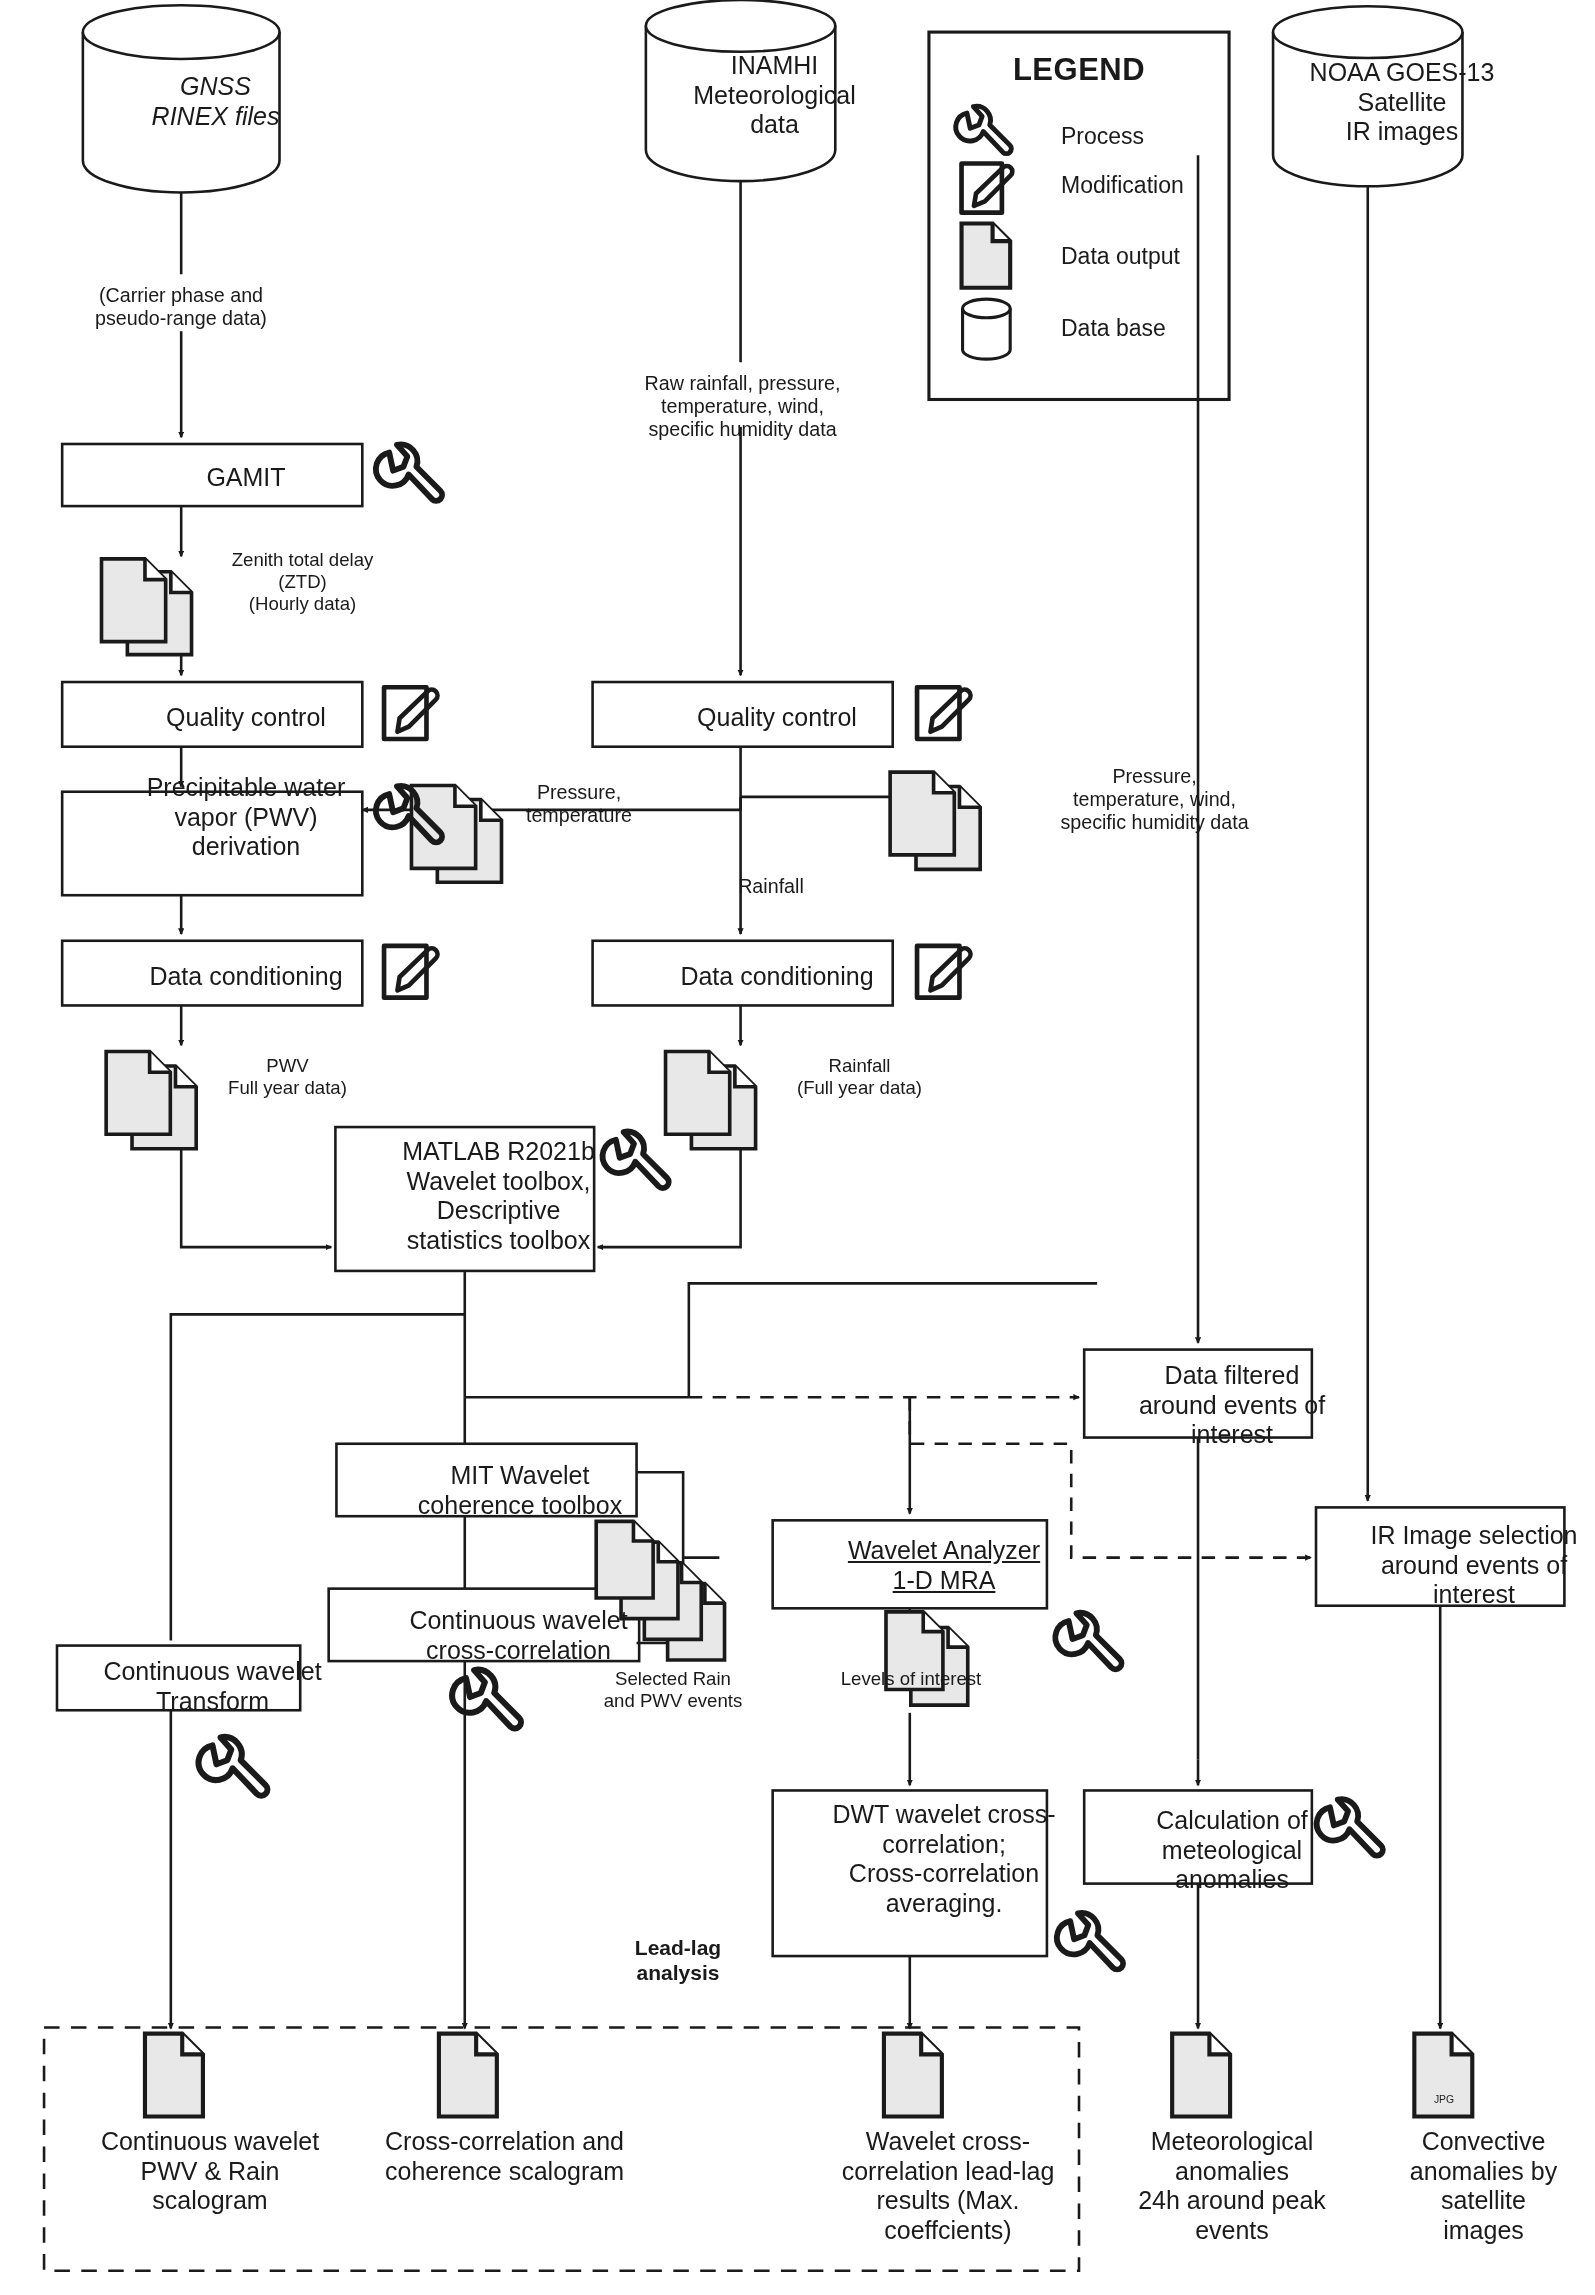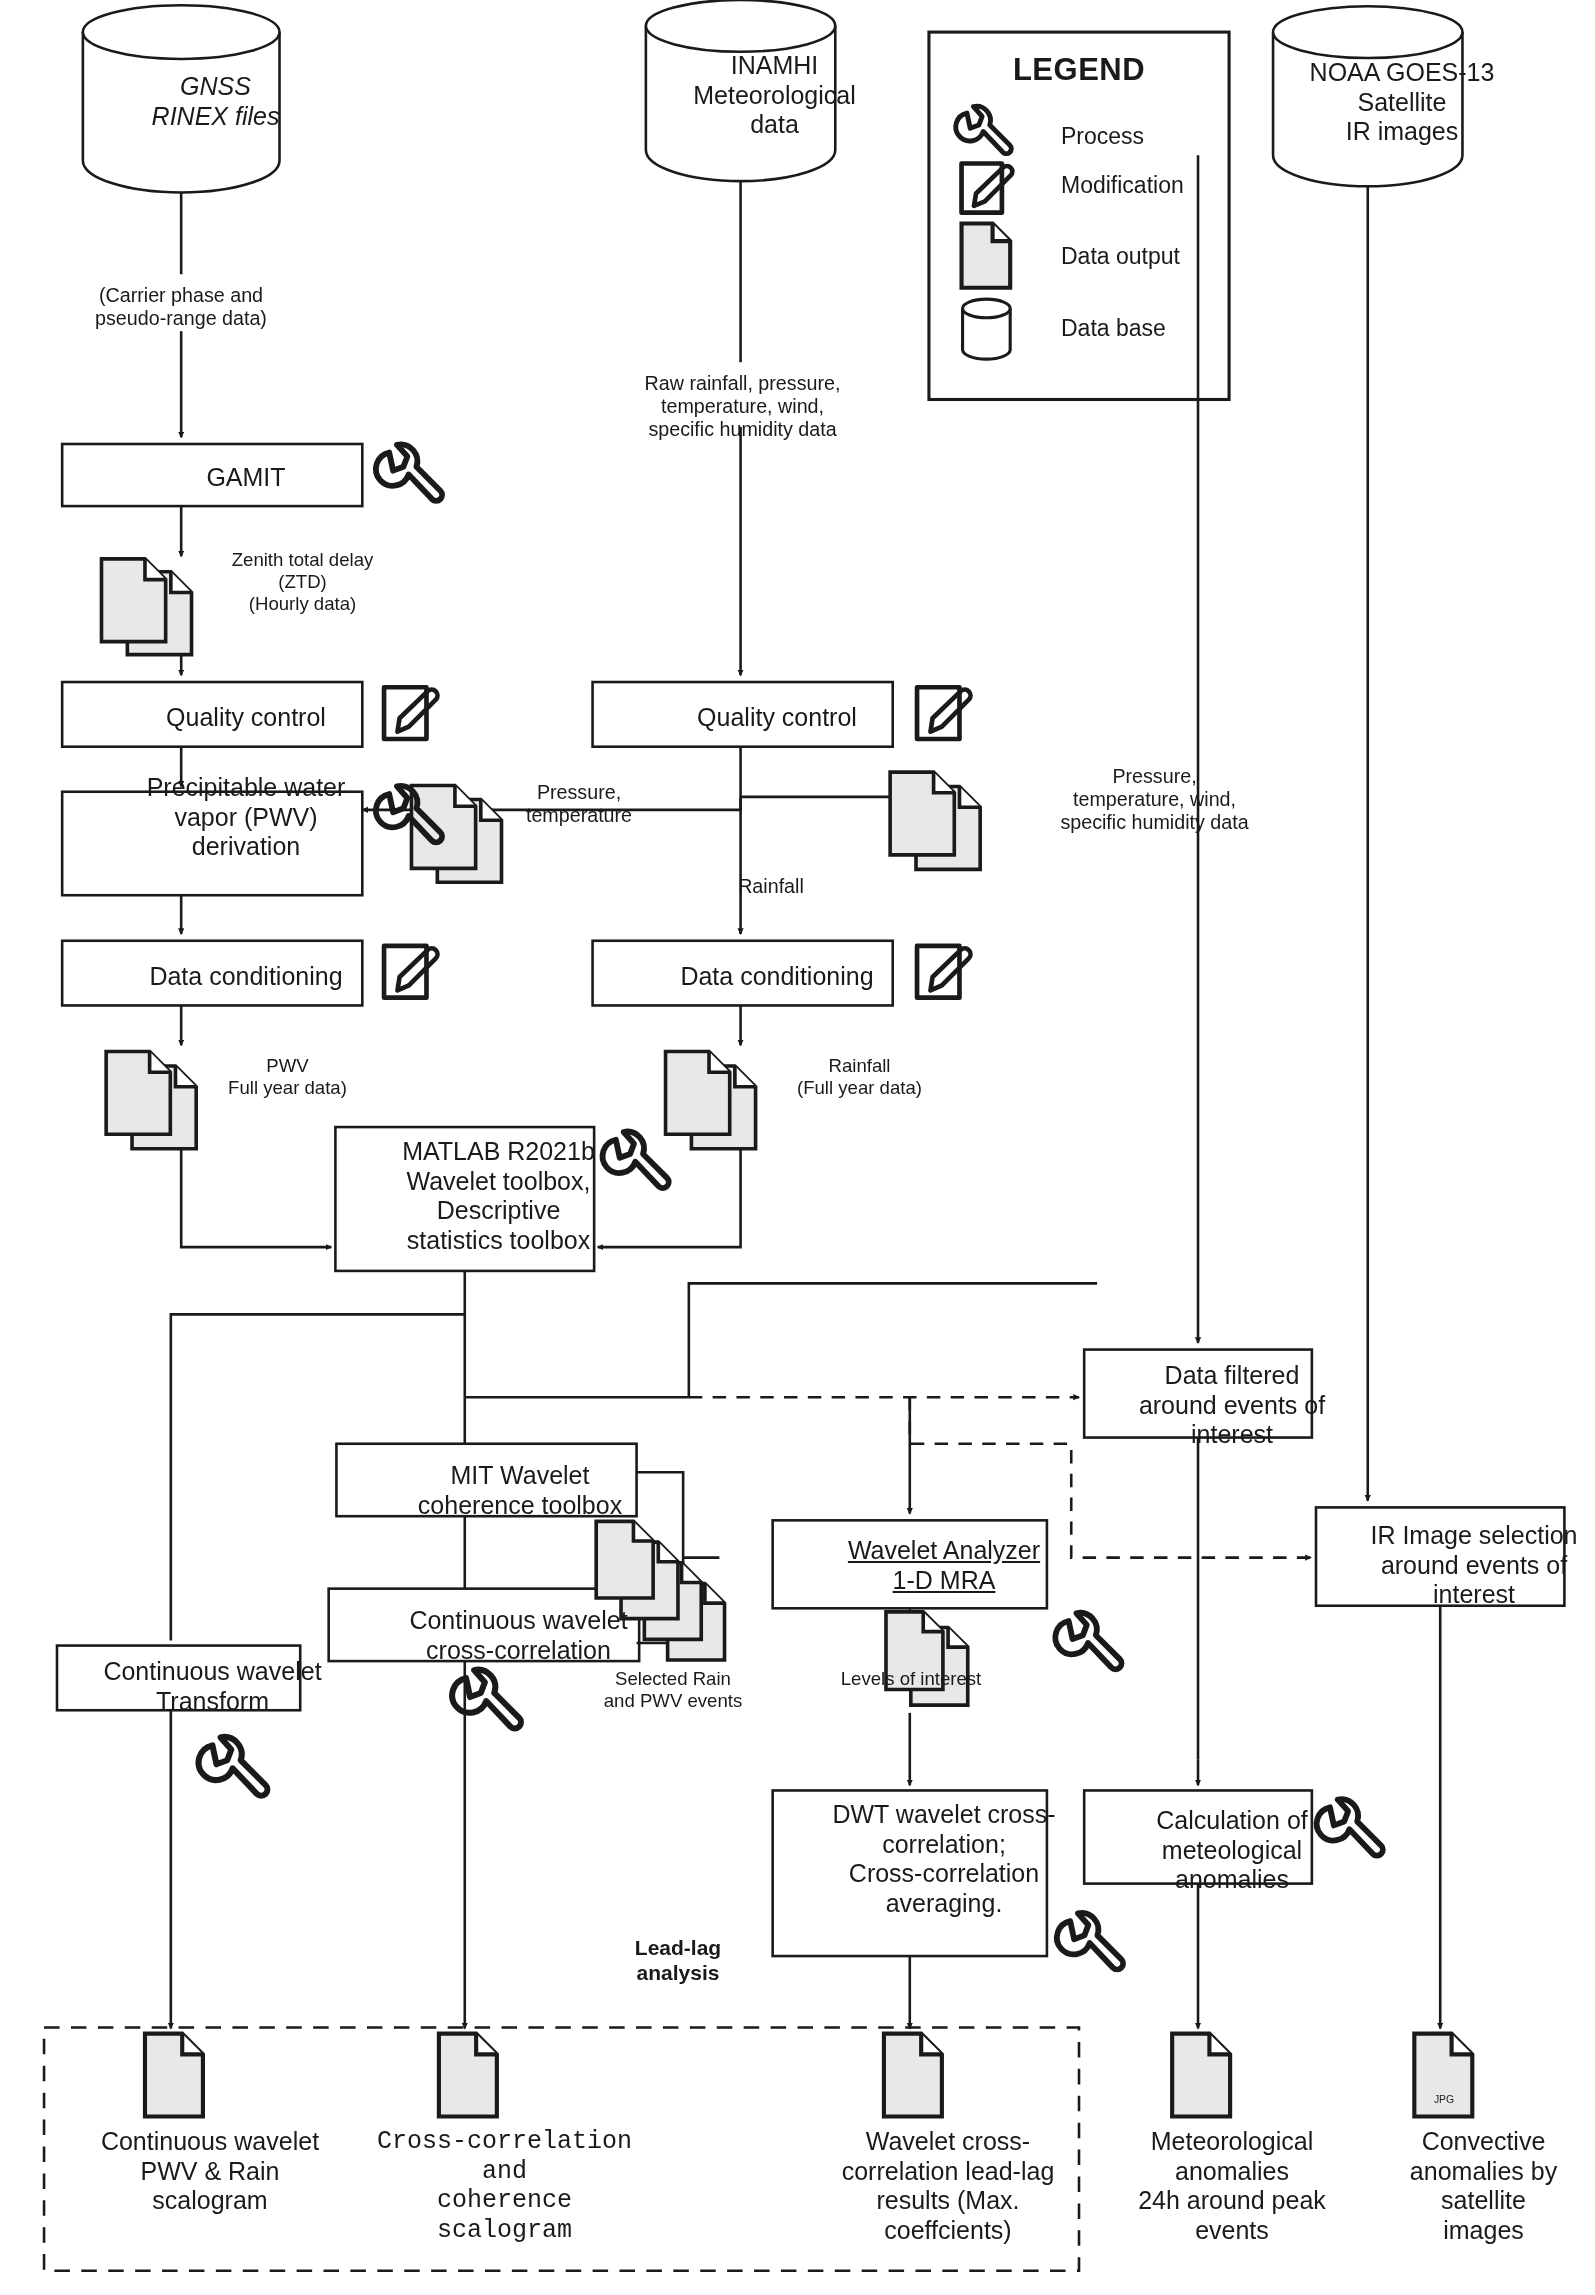--- a/index.html
+++ b/index.html
@@ -369,21 +369,21 @@
   <div class="lbl node-text" style="left:1316px;top:1521px;width:248px;">IR Image selection
 around events of
 interest</div>
   <div class="lbl node-text" style="left:1084px;top:1806px;width:228px;">Calculation of
 meteological
 anomalies</div>
 
   <div class="lbl node-text" style="left:62px;top:2127px;width:228px;">Continuous wavelet
 PWV &amp; Rain
 scalogram</div>
-  <div class="lbl node-text" style="left:336px;top:2127px;width:269px;font-family:Liberation Mono, monospace;">Cross-correlation and
+  <div class="lbl node-text" style="left:336px;top:2127px;width:269px;">Cross-correlation and
 coherence scalogram</div>
   <div class="lbl node-text" style="left:782px;top:2127px;width:264px;">Wavelet cross-
 correlation lead-lag
 results (Max.
 coeffcients)</div>
   <div class="lbl node-text" style="left:1079px;top:2127px;width:238px;">Meteorological
 anomalies
 24h around peak
 events</div>
   <div class="lbl node-text" style="left:1346px;top:2127px;width:207px;">Convective

